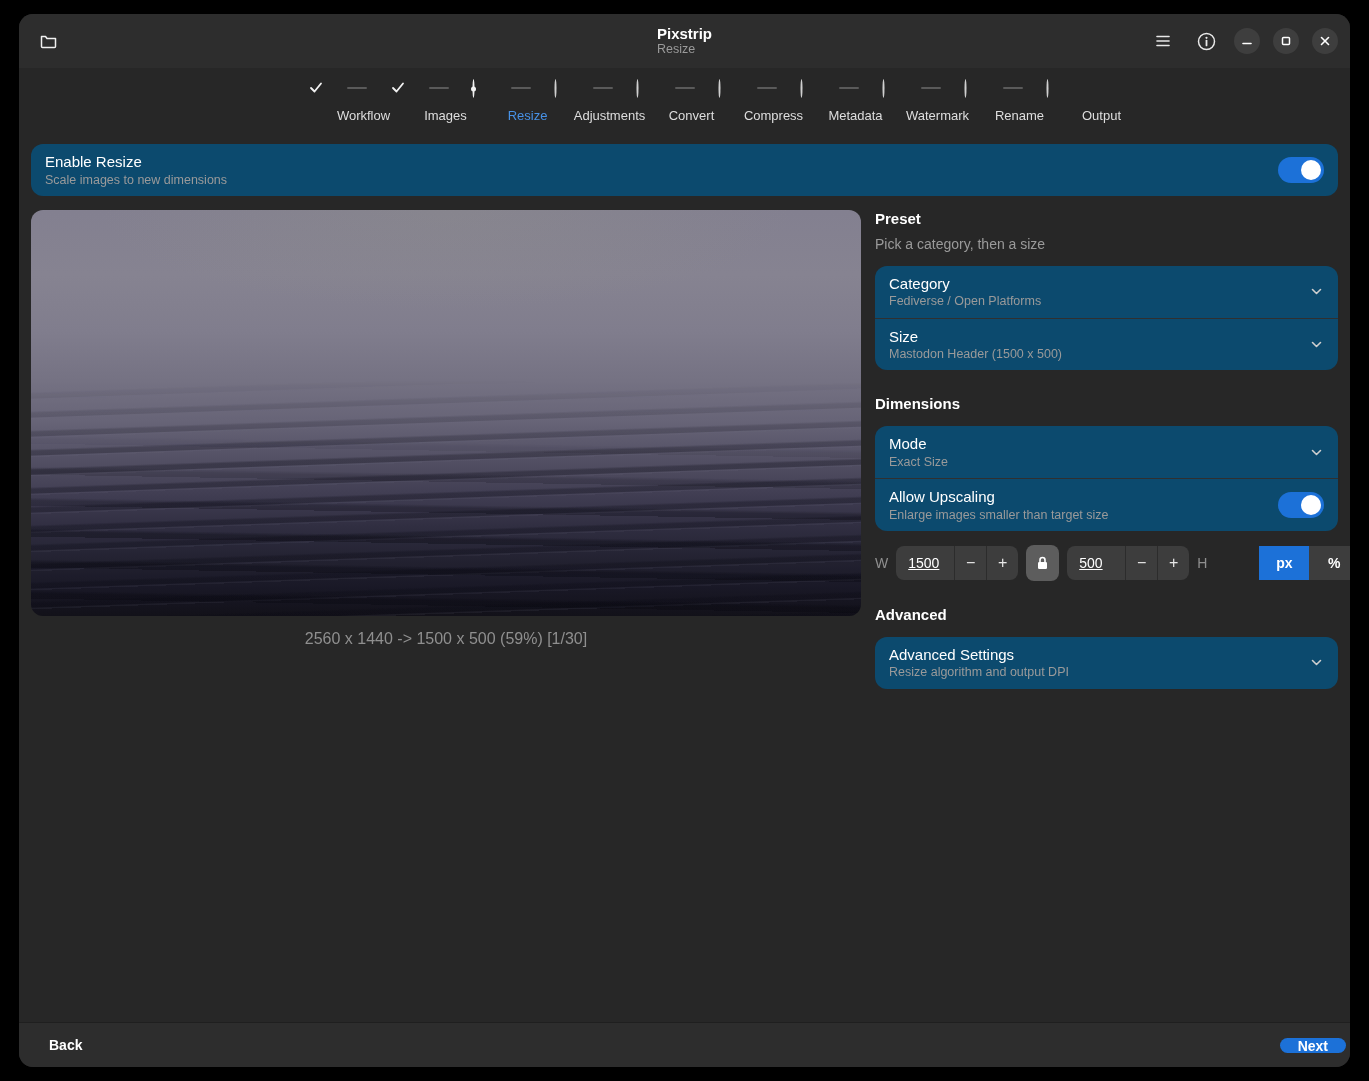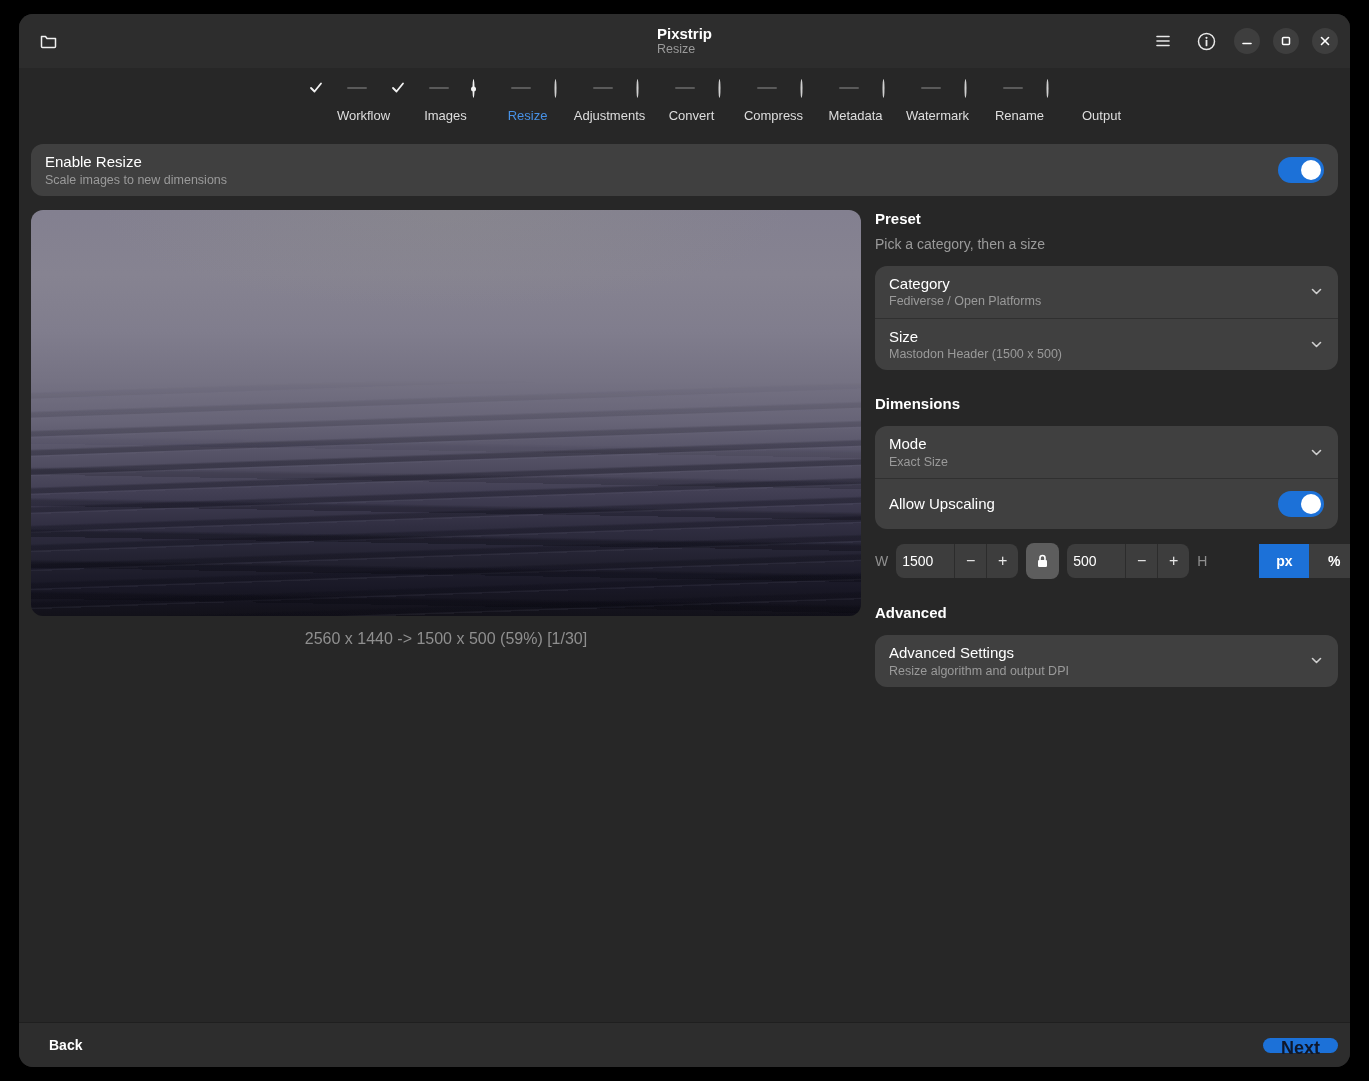--- a/index.html
+++ b/index.html
@@ -26,21 +26,21 @@
   .step{ position:relative; width:62px; height:50px; flex:none; cursor:pointer; }
   .step-icon{ position:absolute; left:50%; top:0; transform:translateX(-50%); width:15px; height:15px; }
   .ring{ width:13px; height:13px; border:1.5px solid #cfcfcf; border-radius:50%; margin:0 auto; position:relative; }
   .step.active .ring{ border-color:#f2f2f2; }
   .ring .dot{ position:absolute; left:50%; top:50%; transform:translate(-50%,-50%); width:5px; height:5px; background:#f2f2f2; border-radius:50%; }
   .step-label{ position:absolute; top:28px; left:50%; transform:translateX(-50%); white-space:nowrap; font-size:13px; color:#dedede;margin-left:48px; }
   .step.active .step-label{ color:#4791e6; }
   .connector{ flex:none; width:20px; height:2px; background:#5a5a5a; border-radius:1px; margin-top:7px; }
   
   .main{ flex:1; padding:6px 12px 0 12px; overflow:hidden; }
-  .card{ background:#404040; border-radius:12px; }
+  .card{ background:#0c4a6e; border-radius:12px; }
   .row{ display:flex; align-items:center; padding:8px 14px; min-height:51px; }
   .row + .row{ border-top:1px solid #303030; }
   .row-text{ flex:1; line-height:1.3; }
   .row-title{ font-size:15px; color:#ffffff; }
   .row-sub{ font-size:12.5px; color:#9a9a9a; }
   .chev{ flex:none; margin-left:10px; }
   
   .switch{ flex:none; width:46px; height:26px; border-radius:13px; background:#1c71d8; position:relative; cursor:pointer; }
   .switch .knob{ position:absolute; top:3px; right:3px; width:20px; height:20px; border-radius:50%; background:#fff; }
   
@@ -68,31 +68,31 @@
   .caption{ text-align:center; margin-top:14px; font-size:16px; color:#8f8f8f; }
   .right-col{ width:463px; flex:none; }
   .sec-heading{ font-size:15px; font-weight:bold; color:#fff; }
   .sec-sub{ font-size:14px; color:#9a9a9a; margin-top:9px; }
   .right-col .card{ margin-top:14px; }
   .sec-gap{ margin-top:25px; }
   
   .dim-row{ display:flex; align-items:center; margin-top:14px; gap:8px; }
   .axis-label{ font-size:14px; color:#8f8f8f; flex:none; }
   .spin{ display:flex; align-items:stretch; height:34px; background:#3d3d3d; border-radius:8px; overflow:hidden; flex:none; }
-  .spin-val{ width:58px; display:flex; align-items:center; padding-left:6px; font-size:14px; color:#fff; }
+  .spin-val{ width:58px; display:flex; align-items:center; padding-left:12px; font-size:14px; color:#fff;text-decoration:underline; }
   .spin-btn{ width:32px; display:flex; align-items:center; justify-content:center; font-size:16px; color:#e8e8e8; border-left:1px solid #2c2c2c; cursor:pointer; }
   .lock-btn{ flex:none; width:33px; height:36px; border-radius:8px; background:#5d5d5d; display:flex; align-items:center; justify-content:center; cursor:pointer; }
   .unit-group{ display:flex; height:34px; border-radius:8px; overflow:hidden; flex:none; margin-left:8px;padding-left:36px; }
   .unit-btn{ width:50px; display:flex; align-items:center; justify-content:center; font-size:14px; font-weight:bold; color:#fff; background:#3d3d3d; cursor:pointer; }
   .unit-btn.selected{ background:#1c71d8; }
   
   .footerbar{ flex:none; height:45px; background:#2d2d2d; border-top:1px solid #1f1f1f;
-    display:flex; align-items:center; justify-content:space-between; padding:0 12px 0 20px; }
+    display:flex; align-items:center; justify-content:space-between; padding:0 4px 0 20px; }
   .back-btn{ font-size:14px; font-weight:bold; color:#fff; padding:6px 10px; border-radius:7px; cursor:pointer; }
-  .next-btn{ background:#1c71d8; color:#0f172a; font-size:18px; font-weight:bold; border:none;
+  .next-btn{ background:#1c71d8; color:#ffffff; font-size:14px; font-weight:bold; border:none;
     border-radius:8px; padding:0 18px; height:15px; cursor:pointer; font-family:inherit; }
   svg{ display:block; }
 </style>
 </head>
 <body>
 
 <div class="window">
 
   <div class="headerbar">
     <div class="hb-left">
@@ -273,20 +273,21 @@
             </div>
             <span class="chev">
               <svg width="15" height="15" viewBox="0 0 15 15" fill="none" stroke="#cfcfcf" stroke-width="1.6" stroke-linecap="round" stroke-linejoin="round">
                   <path d="M3.5 5.5 L7.5 9.5 L11.5 5.5"></path>
                 </svg>
             </span>
           </div>
           <div class="row">
             <div class="row-text">
               <div class="row-title">Allow Upscaling</div>
+              <div class="row-sub">Enlarge images smaller than target size</div>
             </div>
             <div class="switch">
                 <span class="knob"></span>
               </div>
           </div>
         </div>
 
         <div class="dim-row">
           <span class="axis-label">W</span>
           <div class="spin">

